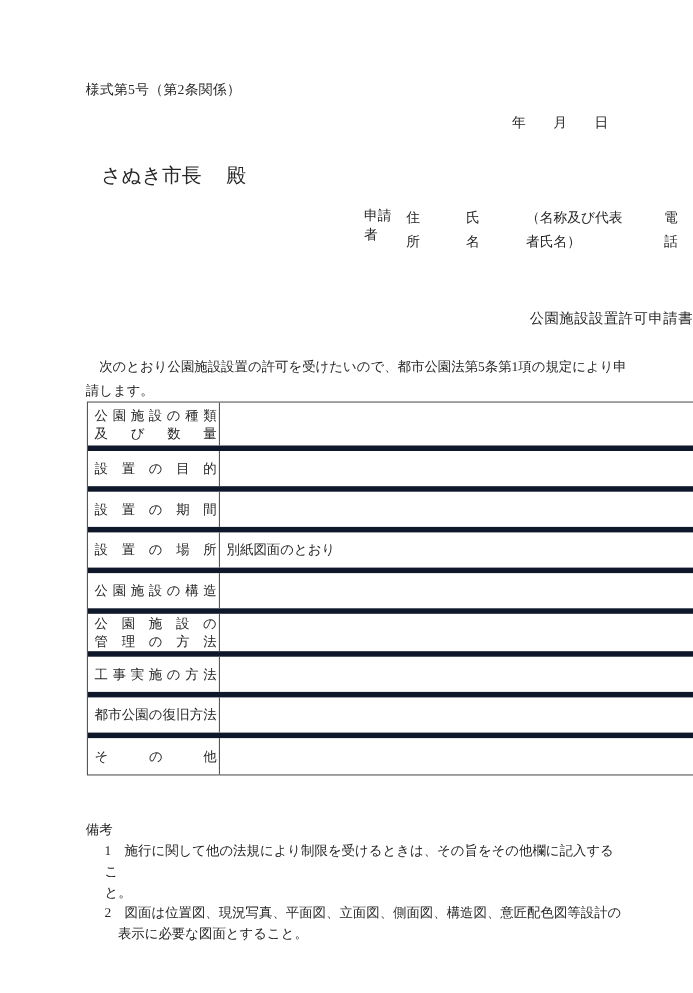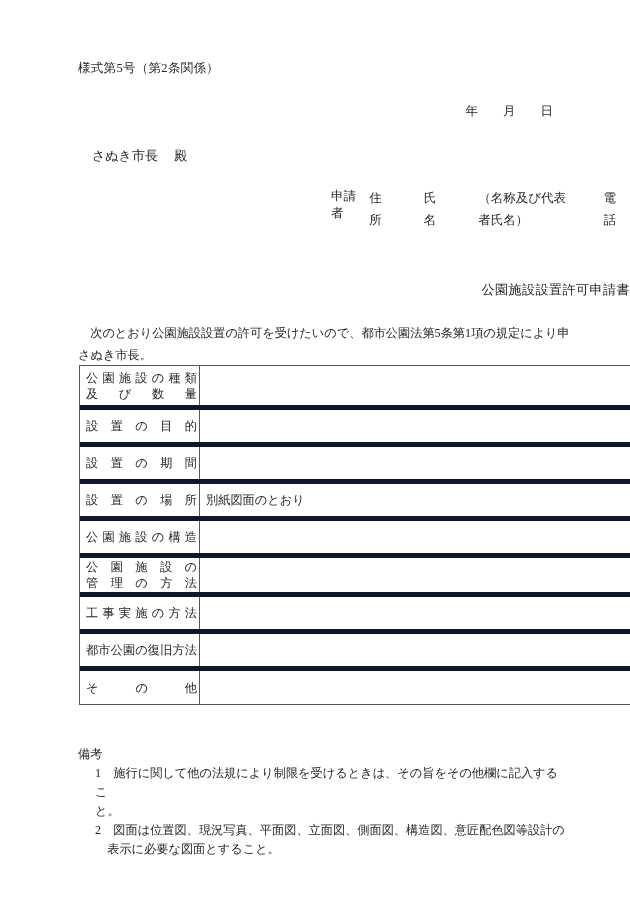--- a/index.html
+++ b/index.html
@@ -9,31 +9,31 @@
     height: 903px;
     position: relative;
     font-family: "Liberation Serif", "DejaVu Serif", serif;
     color: #262626;
     font-size: 12.2px;
     overflow: hidden;
   }
   .abs { position: absolute; }
 
   .form-number {
-    left: 78px; top: 60px;
+    left: 78px; top: 73px;
     font-size: 12.5px;
     letter-spacing: 0.3px;
   }
   .date-line {
     right: 77px; top: 103px;
     font-size: 12.5px;
   }
   .addressee {
     left: 92px; top: 147px;
-    font-size: 13px;
+    font-size: 18px;
   }
   .applicant {
     left: 331px; top: 188px;
     display: flex;
     gap: 9px;
     font-size: 12.5px;
   }
   .applicant-lines { display: flex; flex-direction: row; gap: 28px; }
   .applicant-lines div { line-height: 21.8px; }
 
@@ -112,21 +112,21 @@
     <div>住　所</div>
     <div>氏　名</div>
     <div>（名称及び代表者氏名）</div>
     <div>電　話</div>
   </div>
 </div>
 
 <div class="abs doc-title">公園施設設置許可申請書</div>
 
 <div class="abs intro">　次のとおり公園施設設置の許可を受けたいので、都市公園法第5条第1項の規定により申
-さぬき市長。</div>
+請します。</div>
 
 <div class="abs main-table">
   <div class="t-row h39">
     <div class="t-label">
         <div class="t-label-text">公園施設の種類
 及び数量</div>
       </div>
     <div class="t-value">
         <span></span>
       </div>

